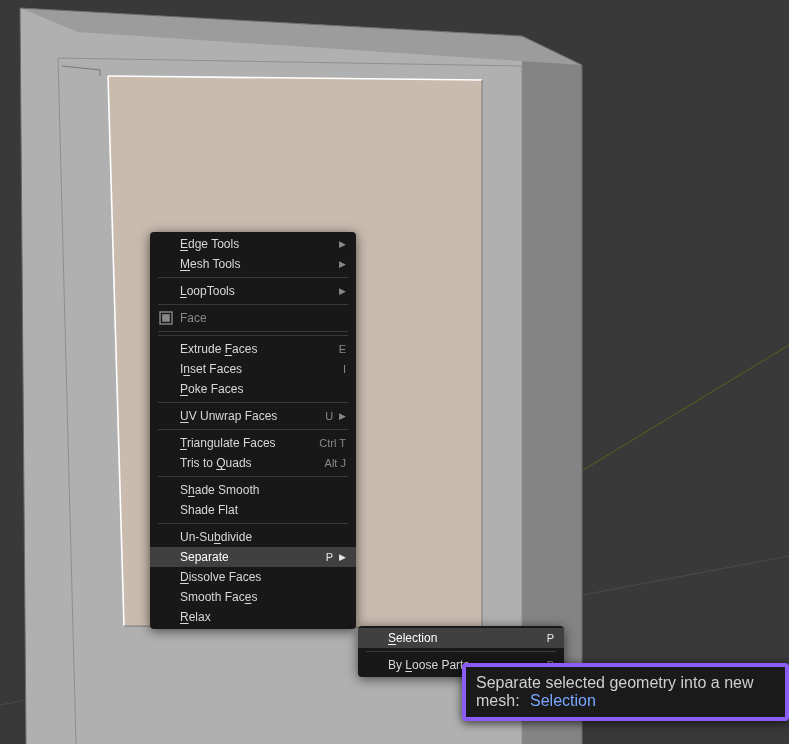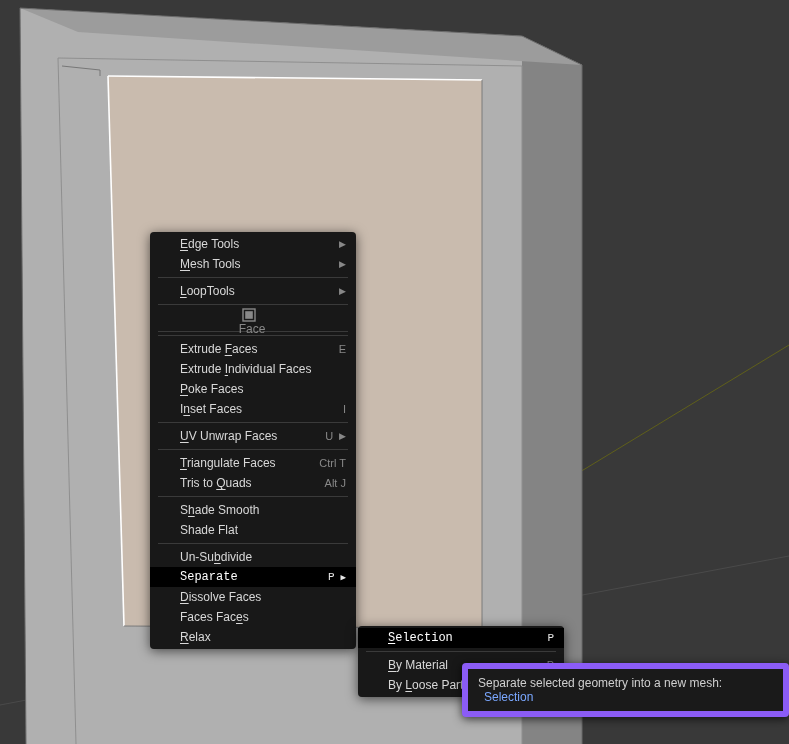--- a/index.html
+++ b/index.html
@@ -61,60 +61,58 @@
     color: #888;
     font-size: 11px;
     margin-left: 12px;
   }
   .menu-item .arrow {
     color: #888;
     font-size: 9px;
     margin-left: 6px;
   }
   .menu-item.highlight {
-    background: #000000;
+    background: #404040;
     color: #fff;
-    font-family: Liberation Mono, monospace;
   }
   .menu-item.highlight .shortcut,
   .menu-item.highlight .arrow { color: #e8e8e8; }
   .menu-sep {
     height: 1px;
     background: #3a3a3a;
     margin: 3px 8px;
   }
   .menu-header {
     display: flex;
     align-items: center;
     height: 20px;
     padding: 0 10px 0 8px;
     color: #888;
-    flex-direction: column;
   }
   .menu-header .icon {
     width: 16px; height: 16px;
     margin-right: 6px;
     display: inline-flex;
     align-items: center;
     justify-content: center;
   }
   .underline { text-decoration: underline; text-underline-offset: 2px; }
 
   
   .tooltip {
     position: absolute;
     left: 462px;
     top: 663px;
     background: #1a1a1a;
-    border: 6px solid #8b5cf6;
+    border: 4px solid #8b5cf6;
     border-radius: 4px;
     padding: 7px 10px;
     box-shadow: 0 2px 10px rgba(0,0,0,0.7);
     color: #cfcfcf;
-    font-size: 12px;
+    font-size: 16px;
   }
   .tooltip .hl {
     color: #7aa7ff;
     margin-left: 6px;
   }
 </style>
 </head>
 <body>
 
 <div class="viewport">
@@ -174,28 +172,25 @@
     <span>Face</span>
   </div>
   <div class="menu-sep"></div>
   <div class="menu-sep"></div>
 
   <div class="menu-item">
     <span class="label"><span>Extrude </span><span class="underline">F</span><span>aces</span></span>
     <span class="shortcut">E</span>
   </div>
   <div class="menu-item">
-    <span class="label"><span>Extrude </span><span class="underline">I</span><span>ndividual Faces</span></span>
-  </div>
-  <div class="menu-item">
-    <span class="label"><span class="underline">P</span><span>oke Faces</span></span>
-  </div>
-  <div class="menu-item">
     <span class="label"><span>I</span><span class="underline">n</span><span>set Faces</span></span>
     <span class="shortcut">I</span>
+  </div>
+  <div class="menu-item">
+    <span class="label"><span class="underline">P</span><span>oke Faces</span></span>
   </div>
   <div class="menu-sep"></div>
 
   <div class="menu-item">
     <span class="label"><span class="underline">U</span><span>V Unwrap Faces</span></span>
     <span class="shortcut">U</span>
     <span class="arrow">▶</span>
   </div>
   <div class="menu-sep"></div>
 
@@ -222,38 +217,34 @@
   </div>
   <div class="menu-item highlight">
     <span class="label">Separate</span>
     <span class="shortcut">P</span>
     <span class="arrow">▶</span>
   </div>
   <div class="menu-item">
     <span class="label"><span class="underline">D</span><span>issolve Faces</span></span>
   </div>
   <div class="menu-item">
-    <span class="label"><span>Faces Fac</span><span class="underline">e</span><span>s</span></span>
+    <span class="label"><span>Smooth Fac</span><span class="underline">e</span><span>s</span></span>
   </div>
   <div class="menu-item">
     <span class="label"><span class="underline">R</span><span>elax</span></span>
   </div>
 </div>
 
 <div class="menu sub">
   <div class="menu-item highlight">
     <span class="label"><span class="underline">S</span><span>election</span></span>
     <span class="shortcut">P</span>
   </div>
   <div class="menu-sep"></div>
   <div class="menu-item">
-    <span class="label"><span class="underline">B</span><span>y Material</span></span>
-    <span class="shortcut">P</span>
-  </div>
-  <div class="menu-item">
     <span class="label"><span>By </span><span class="underline">L</span><span>oose Parts</span></span>
     <span class="shortcut">P</span>
   </div>
 </div>
 
 <div class="tooltip">
   <span>Separate selected geometry into a new mesh:</span>
   <span class="hl">Selection</span>
 </div>
 

